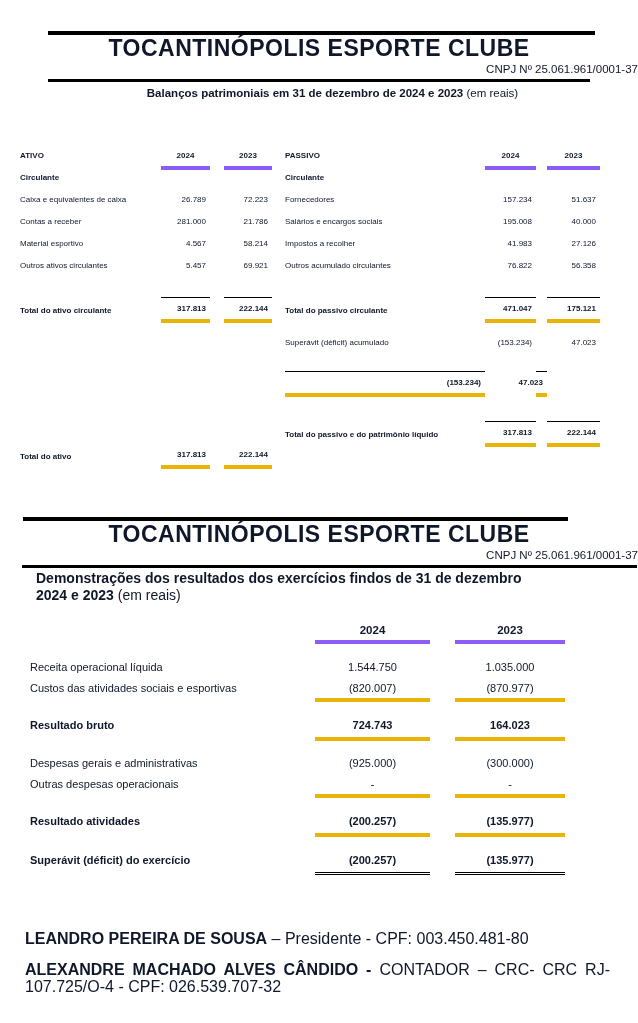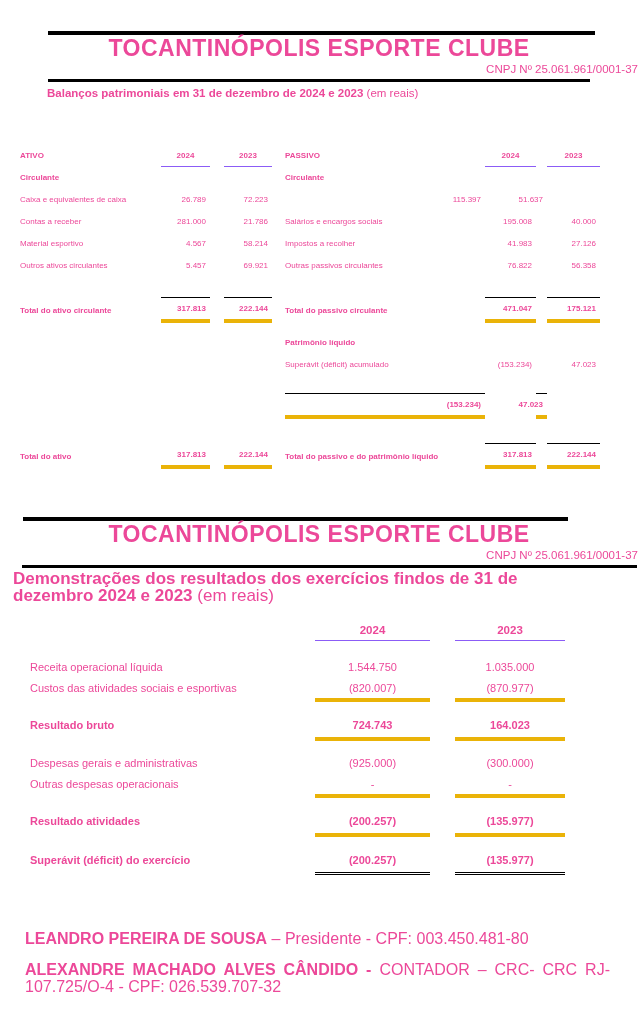--- a/index.html
+++ b/index.html
@@ -1,55 +1,55 @@
 <!DOCTYPE html>
 <html><head>
 <meta charset="utf-8">
 <style>
   html,body { margin:0; padding:0; background:#fff; }
   .page {
-    position:relative; width:638px; height:1023px; background:#fff; color:#ec4899;
+    position:relative; width:638px; height:1023px; background:#fff; color:#0f172a;
     font-family:"Liberation Sans","DejaVu Sans",sans-serif; overflow:hidden;
   }
   .rule-thick { height:4px; background:#000; }
   .rule-mid   { height:3px; background:#000; }
 
   .doc-title { text-align:center; font-size:23px; font-weight:bold; line-height:26px; letter-spacing:0.5px; }
   .doc-cnpj  { text-align:right; font-size:11.5px; line-height:16px; }
 
   #s1-rule-top { margin:31px 43px 0 48px; }
   #s1-rule-mid { margin:2px 48px 0 48px; }
-  .bs-heading  { margin:2px 20px 0 47px; font-size:11.5px; font-weight:bold; line-height:18px; }
+  .bs-heading  { margin:2px 20px 0 47px; font-size:11.5px; font-weight:bold; line-height:18px;text-align:center; }
   .note        { font-weight:normal; }
 
   
   .bs-tables { display:flex; margin-top:42px; padding-left:20px; font-size:8px; }
   .bs-left   { width:252px; }
   .bs-right  { width:317px; margin-left:13px; }
 
   .bsl-row { display:grid; grid-template-columns:141px 49px 14px 48px; }
   .bsr-row { display:grid; grid-template-columns:200px 51px 11px 53px; }
   .bs-row  { height:22px; }
   .bs-total{ height:26px; font-weight:bold; }
   .bs-row > div, .bs-total > div { height:100%; display:flex; align-items:center; }
 
   .lbl  { justify-content:flex-start;text-align:center; }
   .num  { justify-content:flex-end; padding-right:4px; box-sizing:border-box; }
   .bold { font-weight:bold; }
-  .col-head { justify-content:center !important; font-weight:bold; border-bottom:1px solid #8b5cf6; }
+  .col-head { justify-content:center !important; font-weight:bold; border-bottom:4px solid #8b5cf6; }
   .rt { border-top:1px solid #000; }
   .rb { border-bottom:4px solid #eab308; }
 
   .sp8  { height:8px; }  .sp18 { height:18px; } .sp21 { height:21px; }
   .sp24 { height:24px; } .sp120{ height:120px; }
 
   
   #s2-rule-top { margin:48px 70px 0 23px; }
   #s2-rule-mid { margin:2px 1px 0 22px; }
-  .is-heading  { margin:2px 0 0 13px; max-width:510px; font-size:17px; font-weight:bold; line-height:17px; }
+  .is-heading  { margin:2px 0 0 36px; max-width:510px; font-size:14px; font-weight:bold; line-height:17px; }
 
   .dre { margin-left:30px; margin-top:16px; font-size:11px; }
   .dre-row { display:grid; grid-template-columns:285px 115px 25px 110px; }
   .dre-row > div { height:100%; display:flex; align-items:center; }
   .dre-h   { height:20px; font-size:11.5px; }
   .dre-r   { height:21px; }
   .dre-t   { height:25px; font-weight:bold; }
   .val { justify-content:center; }
   .rdb { border-bottom:3px double #000; }
   .dsp14 { height:14px; } .dsp15 { height:15px; } .dsp16 { height:16px; }
@@ -136,56 +136,51 @@
           <div></div>
           <div class="col-head">2023</div>
         </div>
         <div class="bsr-row bs-row">
           <div class="lbl bold">Circulante</div>
             <div></div>
             <div></div>
             <div></div>
         </div>
         <div class="bsr-row bs-row">
-          <div class="num">115.397</div>
+          <div class="lbl">Fornecedores</div>
+          <div class="num">157.234</div>
             <div></div>
           <div class="num">51.637</div>
         </div>
         <div class="bsr-row bs-row">
           <div class="lbl">Salários e encargos sociais</div>
           <div class="num">195.008</div>
             <div></div>
           <div class="num">40.000</div>
         </div>
         <div class="bsr-row bs-row">
           <div class="lbl">Impostos a recolher</div>
           <div class="num">41.983</div>
             <div></div>
           <div class="num">27.126</div>
         </div>
         <div class="bsr-row bs-row">
-          <div class="lbl">Outras passivos circulantes</div>
+          <div class="lbl">Outros acumulado circulantes</div>
           <div class="num">76.822</div>
             <div></div>
           <div class="num">56.358</div>
         </div>
         <div class="sp21"></div>
         <div class="bsr-row bs-total">
           <div class="lbl">Total do passivo circulante</div>
           <div class="num rt rb">471.047</div>
             <div></div>
           <div class="num rt rb">175.121</div>
         </div>
         <div class="sp8"></div>
-        <div class="bsr-row bs-row">
-          <div class="lbl bold">Patrimônio líquido</div>
-            <div></div>
-            <div></div>
-            <div></div>
-        </div>
         <div class="bsr-row bs-row">
           <div class="lbl">Superávit (déficit) acumulado</div>
           <div class="num">(153.234)</div>
             <div></div>
           <div class="num">47.023</div>
         </div>
         <div class="sp18"></div>
         <div class="bsr-row bs-total">
           <div class="num rt rb">(153.234)</div>
             <div></div>

